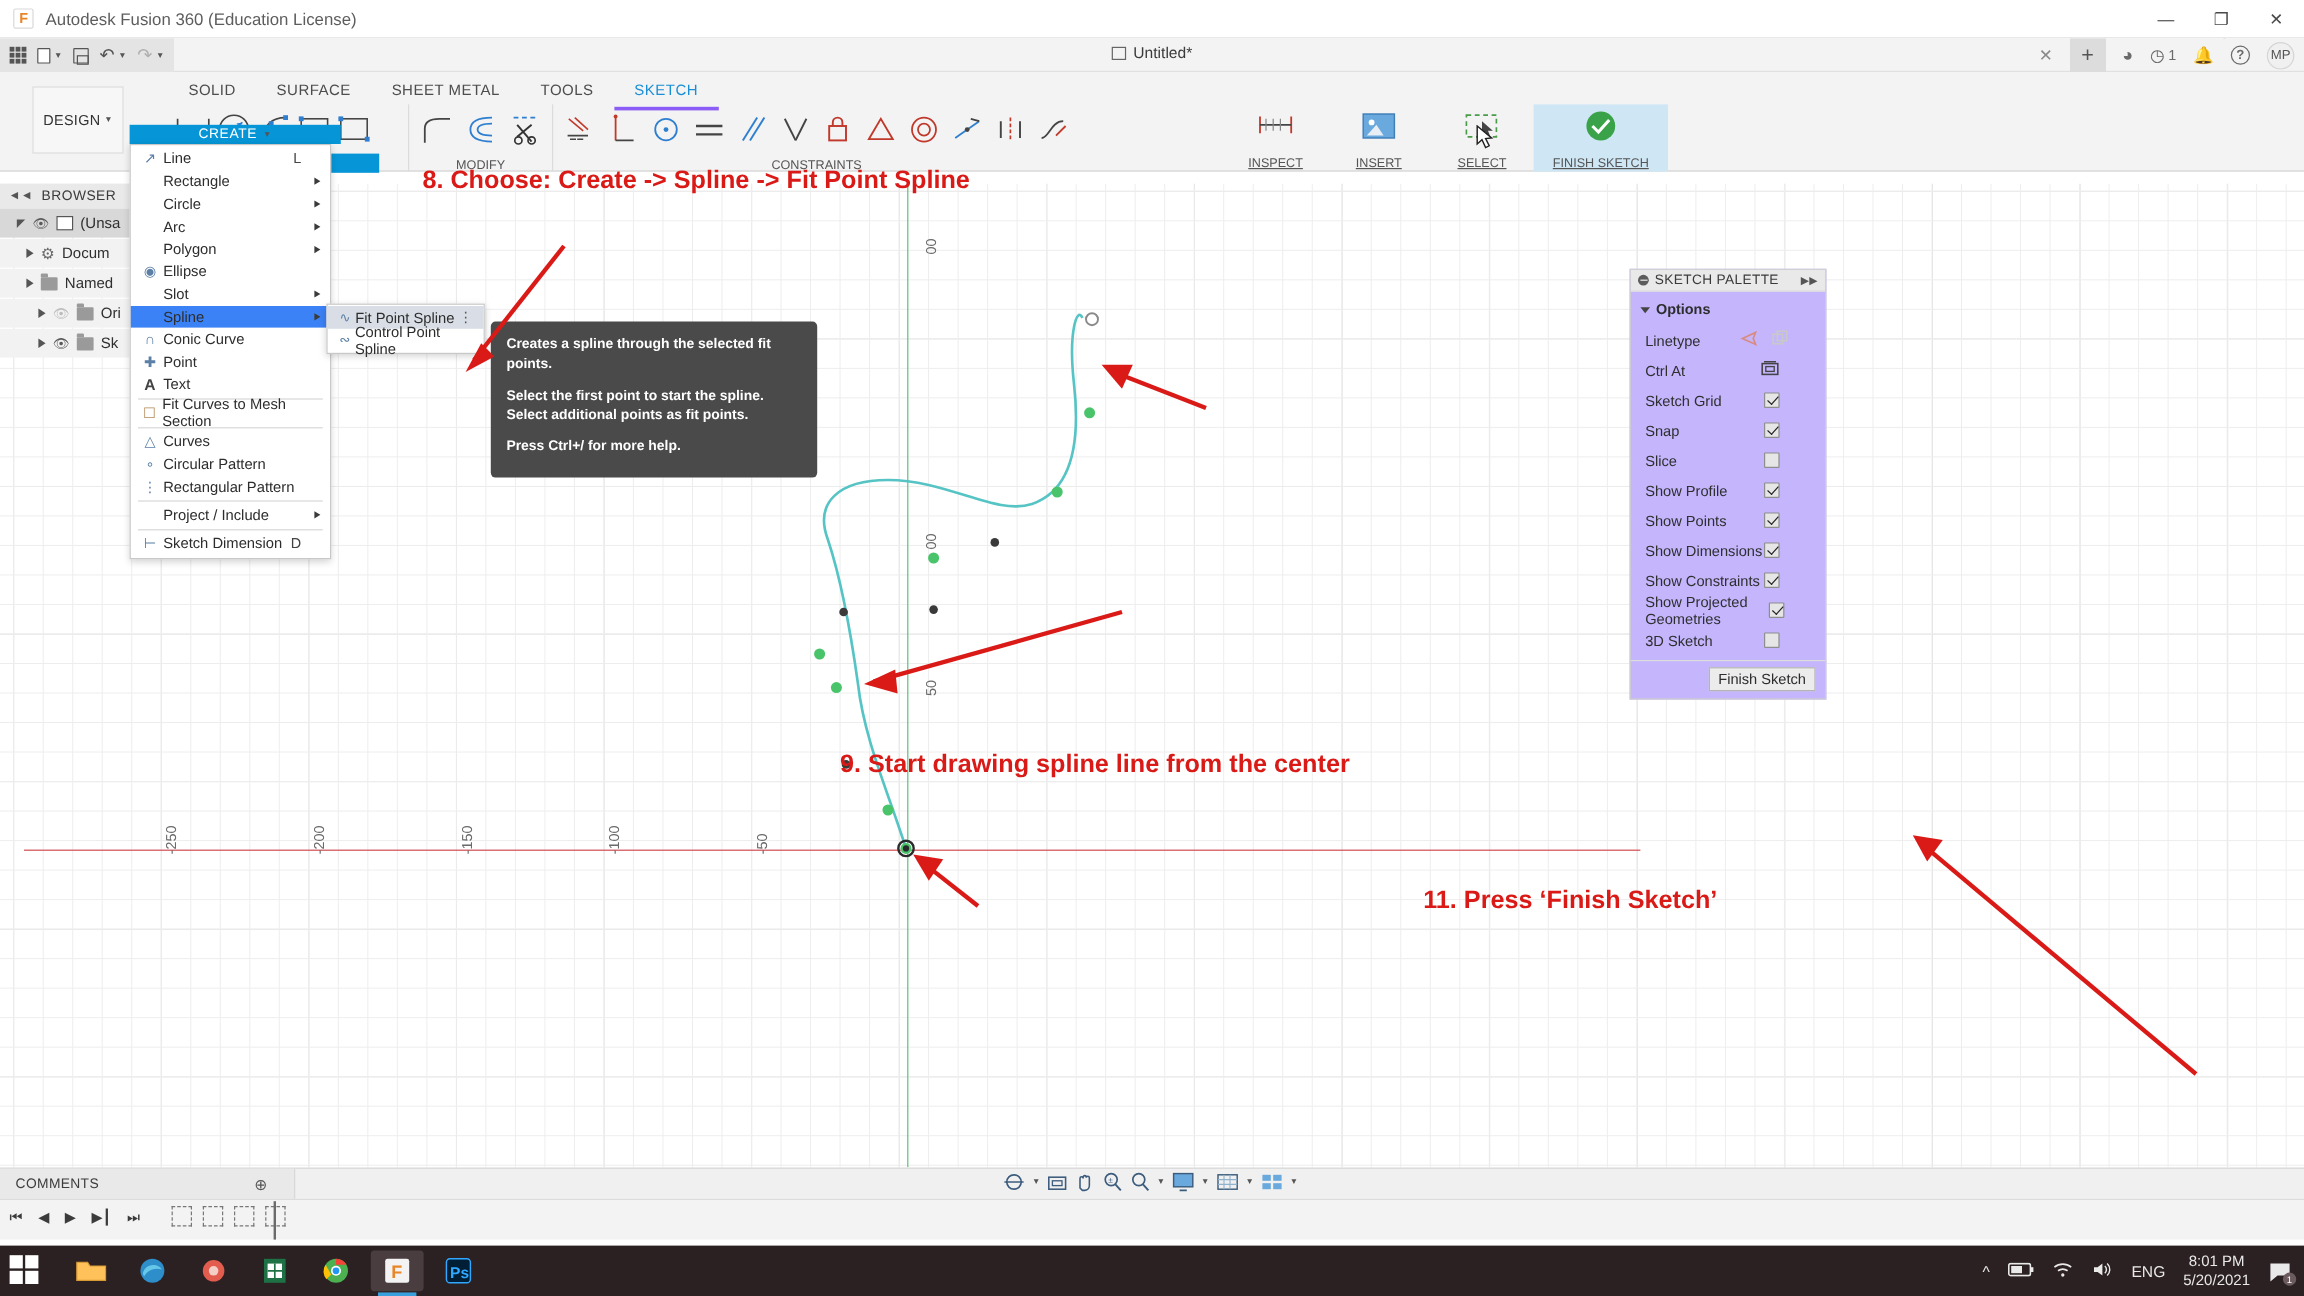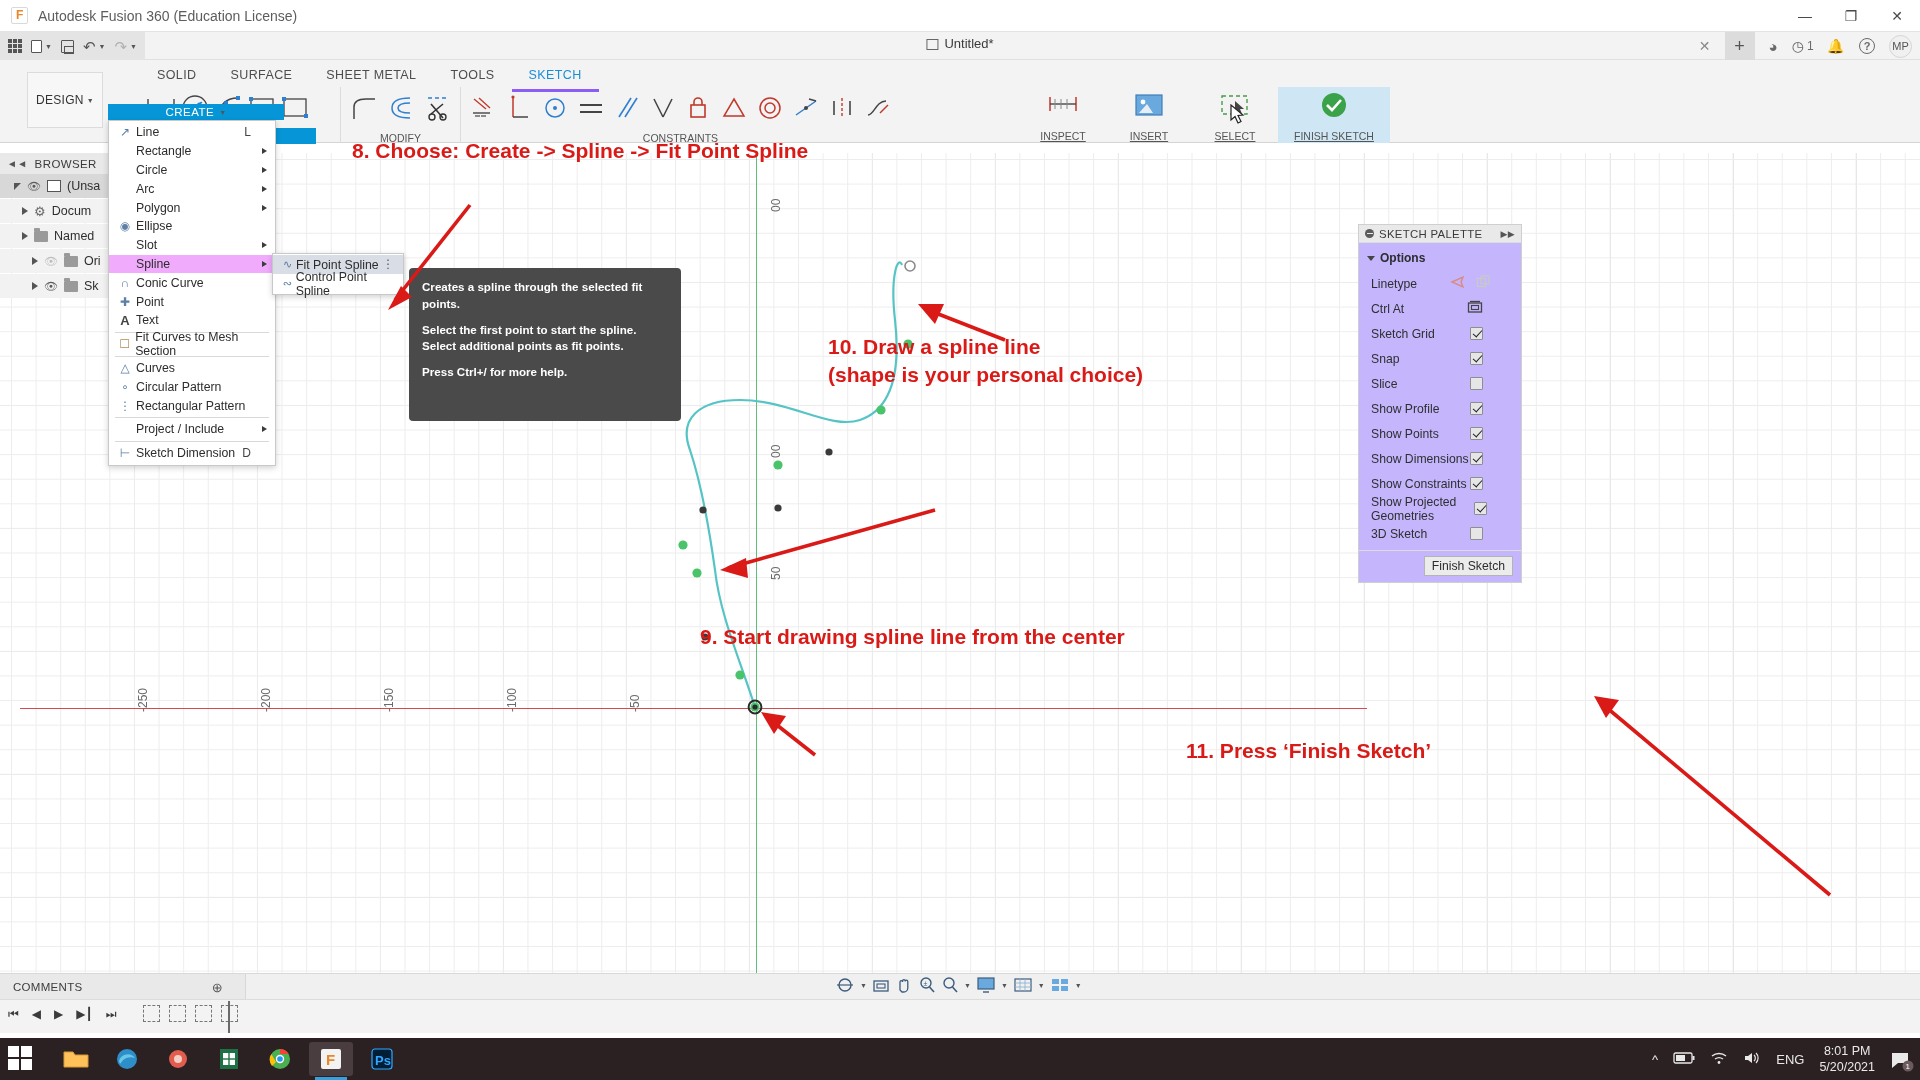--- a/index.html
+++ b/index.html
@@ -94,33 +94,33 @@
   .ruler-lbl { position:absolute; font-size:12px; color:#6a6a6a; transform:rotate(-90deg); transform-origin:left top; }
 
   .viewcube { position:absolute; right:62px; top:28px; width:58px; height:42px; }
   .vc-face { position:absolute; left:0; top:8px; width:54px; height:34px; background:#f2f2f2; border:1px solid #c6c6c6; display:flex; align-items:center; justify-content:center; font-size:11px; color:#555;}
   .vc-ax { position:absolute; font-size:11px; font-weight:bold; }
 
   
   .createhdr { position:absolute; left:108px; top:104px; width:176px; height:16px; background:#0696d7; color:#fff; font-size:11.5px; display:flex; align-items:center; justify-content:center; letter-spacing:.5px; z-index:40;}
   .menu { position:absolute; left:108px; top:120px; width:168px; background:#fff; border:1px solid #c8c8c8; box-shadow:0 2px 6px rgba(0,0,0,.18); z-index:40; padding:2px 0;}
   .mi { height:18.8px; display:flex; align-items:center; padding-left:8px; font-size:12.3px; color:#2d2d2d; position:relative;}
-  .mi.hl { background:#f0abfc; }
+  .mi.hl { background:#3b82f6; }
   .mi .ic { width:16px; display:inline-flex; justify-content:center; color:#5b7fa6; font-size:12px; margin-right:3px;}
   .mi .sc { position:absolute; right:24px; color:#444; font-size:12px;}
   .mi .ar { position:absolute; right:8px; width:0;height:0;border-left:5px solid #3b3b3b;border-top:3.5px solid transparent;border-bottom:3.5px solid transparent;}
   .msep { height:1px; background:#d8d8d8; margin:2px 6px; }
 
   .submenu { position:absolute; left:272px; top:253px; width:132px; background:#fff; border:1px solid #c8c8c8; box-shadow:0 2px 6px rgba(0,0,0,.18); z-index:41; padding:1px 0;}
   .smi { height:19px; display:flex; align-items:center; padding-left:6px; font-size:12.3px; color:#2d2d2d; position:relative;}
   .smi.hl { background:#d9dee6; }
   .smi .ic { width:17px; display:inline-flex; justify-content:center; font-size:11px; color:#5b7fa6;}
   .dots { position:absolute; right:9px; color:#555; font-size:12px; letter-spacing:0; line-height:.7;}
 
-  .tooltip { position:absolute; left:409px; top:268px; width:272px; background:#4a4a4a; color:#fff; border-radius:4px; padding:11px 13px 23px; z-index:42; font-size:11.6px; line-height:1.45; font-weight:bold;}
+  .tooltip { position:absolute; left:409px; top:268px; width:272px; background:#4a4a4a; color:#fff; border-radius:4px; padding:11px 13px 0; z-index:42; font-size:11.6px; line-height:1.45; font-weight:bold;}
   .tooltip p { margin-bottom:9px; }
   .tooltip p:last-child { margin-bottom:17px; }
 
   
   .palette { position:absolute; left:1358px; top:224px; width:164px; background:#c4b5fd; border:1px solid #cfcfcf; z-index:30;}
   .pal-head { height:18px; background:#e9e9e9; display:flex; align-items:center; padding:0 6px; font-size:11.4px; color:#3b3b3b; letter-spacing:.3px; border-bottom:1px solid #dcdcdc;}
   .pal-head .dot { width:9px;height:9px;border-radius:50%;background:#5c5c5c;margin-right:5px;position:relative;}
   .pal-head .dot::after{content:"";position:absolute;left:1.5px;top:3.6px;width:6px;height:1.6px;background:#e9e9e9;}
   .pal-opt { padding:6px 0 4px; }
   .pal-title { font-size:12px; font-weight:bold; color:#2d2d2d; padding:2px 0 6px 8px; display:flex; align-items:center; gap:5px;}
@@ -741,24 +741,20 @@
             <span class="cb"></span>
           </span>
       </div>
     </div>
     <div class="pal-foot">
       <button class="finish-btn">Finish Sketch</button>
     </div>
   </div>
 
   <div class="anno a8">8. Choose: Create -&gt; Spline -&gt; Fit Point Spline</div>
-  <div class="anno a10">
-    <div>10. Draw a spline line</div>
-    <div>(shape is your personal choice)</div>
-  </div>
   <div class="anno a9">9. Start drawing spline line from the center</div>
   <div class="anno a11">11. Press ‘Finish Sketch’</div>
 
   <svg style="position:absolute;left:1230px;top:104px;z-index:46;" width="16" height="22" viewBox="0 0 16 22">
     <polygon points="1,1 1,16 5,12.5 8,19 11,17.5 8,11.5 13,11" fill="#fff" stroke="#222" stroke-width="1.2"></polygon>
   </svg>
 
   <div class="navbar">
     <span class="nv">
       <svg width="20" height="18" viewBox="0 0 20 18">

